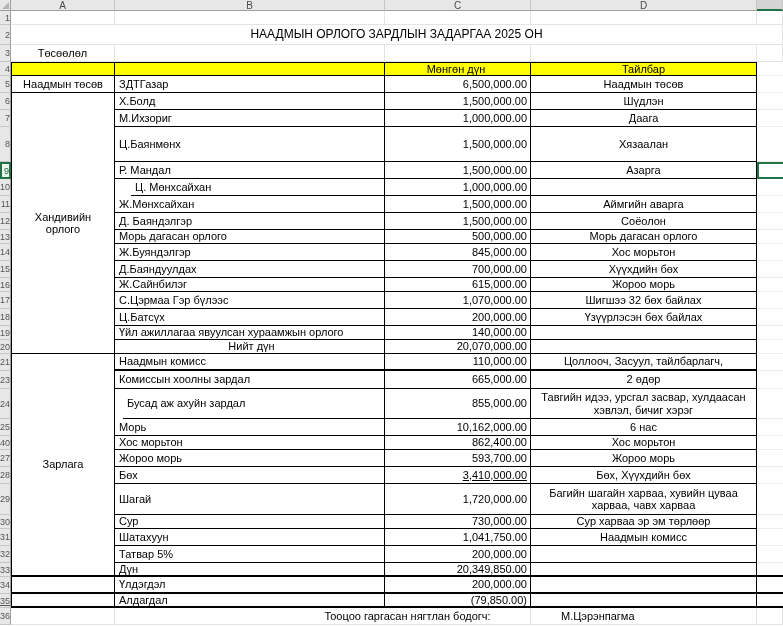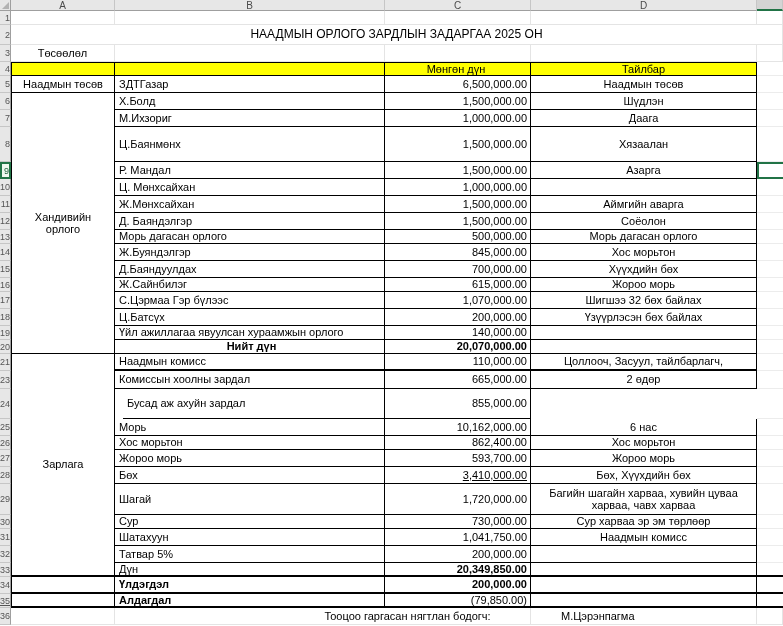--- a/index.html
+++ b/index.html
@@ -31,21 +31,21 @@
   
   .tc{background:#fff;border-right:1px solid #000;border-bottom:1px solid #000;
       display:flex;align-items:center;overflow:hidden;line-height:1.12}
   .tc.left{border-left:1px solid #000}
   .tc.topb{border-top:1px solid #000}
   .tc.b{justify-content:flex-start;padding-left:4px;text-align:left}
   .tc.c{justify-content:flex-end;padding-right:3px}
   .tc.d{justify-content:center;text-align:center;padding:0 2px}
   .tc.ctr{justify-content:center;text-align:left}
   .tc.yellow{background:var(--yellow)}
-  .tc.bold{font-weight:bold}
+  .tc.bold{font-weight:normal}
   .tc.thick{border-bottom-width:2px}
   .amerge{justify-content:center;text-align:center;padding:0 5px}
   
   .ecell{background:#fff;border-bottom:1px solid #ececec;overflow:hidden}
   .ecell.ethick{border-bottom:2px solid #000}
   .ecell.esel{border:2px solid var(--green);border-right:none;background:#fff}
 </style>
 </head>
 <body>
 
@@ -97,21 +97,21 @@
     <div class="tc b" style="grid-area: 9 / 3;">Ц.Баянмөнх</div>
     <div class="tc c" style="grid-area: 9 / 4;">1,500,000.00</div>
     <div class="tc d" style="grid-area: 9 / 5;">Хязаалан</div>
     <div class="ecell" style="grid-area: 9 / 6;"></div>
     <div class="g sel" style="grid-area: 10 / 1;">9</div>
     <div class="tc b" style="grid-area: 10 / 3;">Р. Мандал</div>
     <div class="tc c" style="grid-area: 10 / 4;">1,500,000.00</div>
     <div class="tc d" style="grid-area: 10 / 5;">Азарга</div>
     <div class="ecell esel" style="grid-area: 10 / 6;"></div>
     <div class="g" style="grid-area: 11 / 1;">10</div>
-    <div class="tc b" style="grid-area: 11 / 3;">Ц. Мөнхсайхан</div>
+    <div class="tc b" style="grid-area: 11 / 3; margin-left: 16px;">Ц. Мөнхсайхан</div>
     <div class="tc c" style="grid-area: 11 / 4;">1,000,000.00</div>
     <div class="tc d" style="grid-area: 11 / 5;"></div>
     <div class="ecell" style="grid-area: 11 / 6;"></div>
     <div class="g" style="grid-area: 12 / 1;">11</div>
     <div class="tc b" style="grid-area: 12 / 3;">Ж.Мөнхсайхан</div>
     <div class="tc c" style="grid-area: 12 / 4;">1,500,000.00</div>
     <div class="tc d" style="grid-area: 12 / 5;">Аймгийн аварга</div>
     <div class="ecell" style="grid-area: 12 / 6;"></div>
     <div class="g" style="grid-area: 13 / 1;">12</div>
     <div class="tc b" style="grid-area: 13 / 3;">Д. Баяндэлгэр</div>
@@ -165,27 +165,28 @@
     <div class="tc d thick" style="grid-area: 22 / 5;">Цоллооч, Засуул, тайлбарлагч,</div>
     <div class="ecell" style="grid-area: 22 / 6;"></div>
     <div class="g" style="grid-area: 23 / 1;">23</div>
     <div class="tc b" style="grid-area: 23 / 3;">Комиссын хоолны зардал</div>
     <div class="tc c" style="grid-area: 23 / 4;">665,000.00</div>
     <div class="tc d" style="grid-area: 23 / 5;">2 өдөр</div>
     <div class="ecell" style="grid-area: 23 / 6;"></div>
     <div class="g" style="grid-area: 24 / 1;">24</div>
     <div class="tc b" style="grid-area: 24 / 3; margin-left: 8px;">Бусад аж ахуйн зардал</div>
     <div class="tc c" style="grid-area: 24 / 4;">855,000.00</div>
+    <div class="tc d" style="grid-area: 24 / 5;">Тавгийн идээ, урсгал засвар, хулдаасан хэвлэл, бичиг хэрэг</div>
     <div class="ecell" style="grid-area: 24 / 6;"></div>
     <div class="g" style="grid-area: 25 / 1;">25</div>
     <div class="tc b" style="grid-area: 25 / 3;">Морь</div>
     <div class="tc c" style="grid-area: 25 / 4;">10,162,000.00</div>
     <div class="tc d" style="grid-area: 25 / 5;">6 нас</div>
     <div class="ecell" style="grid-area: 25 / 6;"></div>
-    <div class="g" style="grid-area: 26 / 1;">26</div>
+    <div class="g" style="grid-area: 26 / 1;">40</div>
     <div class="tc b" style="grid-area: 26 / 3;">Хос морьтон</div>
     <div class="tc c" style="grid-area: 26 / 4;">862,400.00</div>
     <div class="tc d" style="grid-area: 26 / 5;">Хос морьтон</div>
     <div class="ecell" style="grid-area: 26 / 6;"></div>
     <div class="g" style="grid-area: 27 / 1;">27</div>
     <div class="tc b" style="grid-area: 27 / 3;">Жороо морь</div>
     <div class="tc c" style="grid-area: 27 / 4;">593,700.00</div>
     <div class="tc d" style="grid-area: 27 / 5;">Жороо морь</div>
     <div class="ecell" style="grid-area: 27 / 6;"></div>
     <div class="g" style="grid-area: 28 / 1;">28</div>

